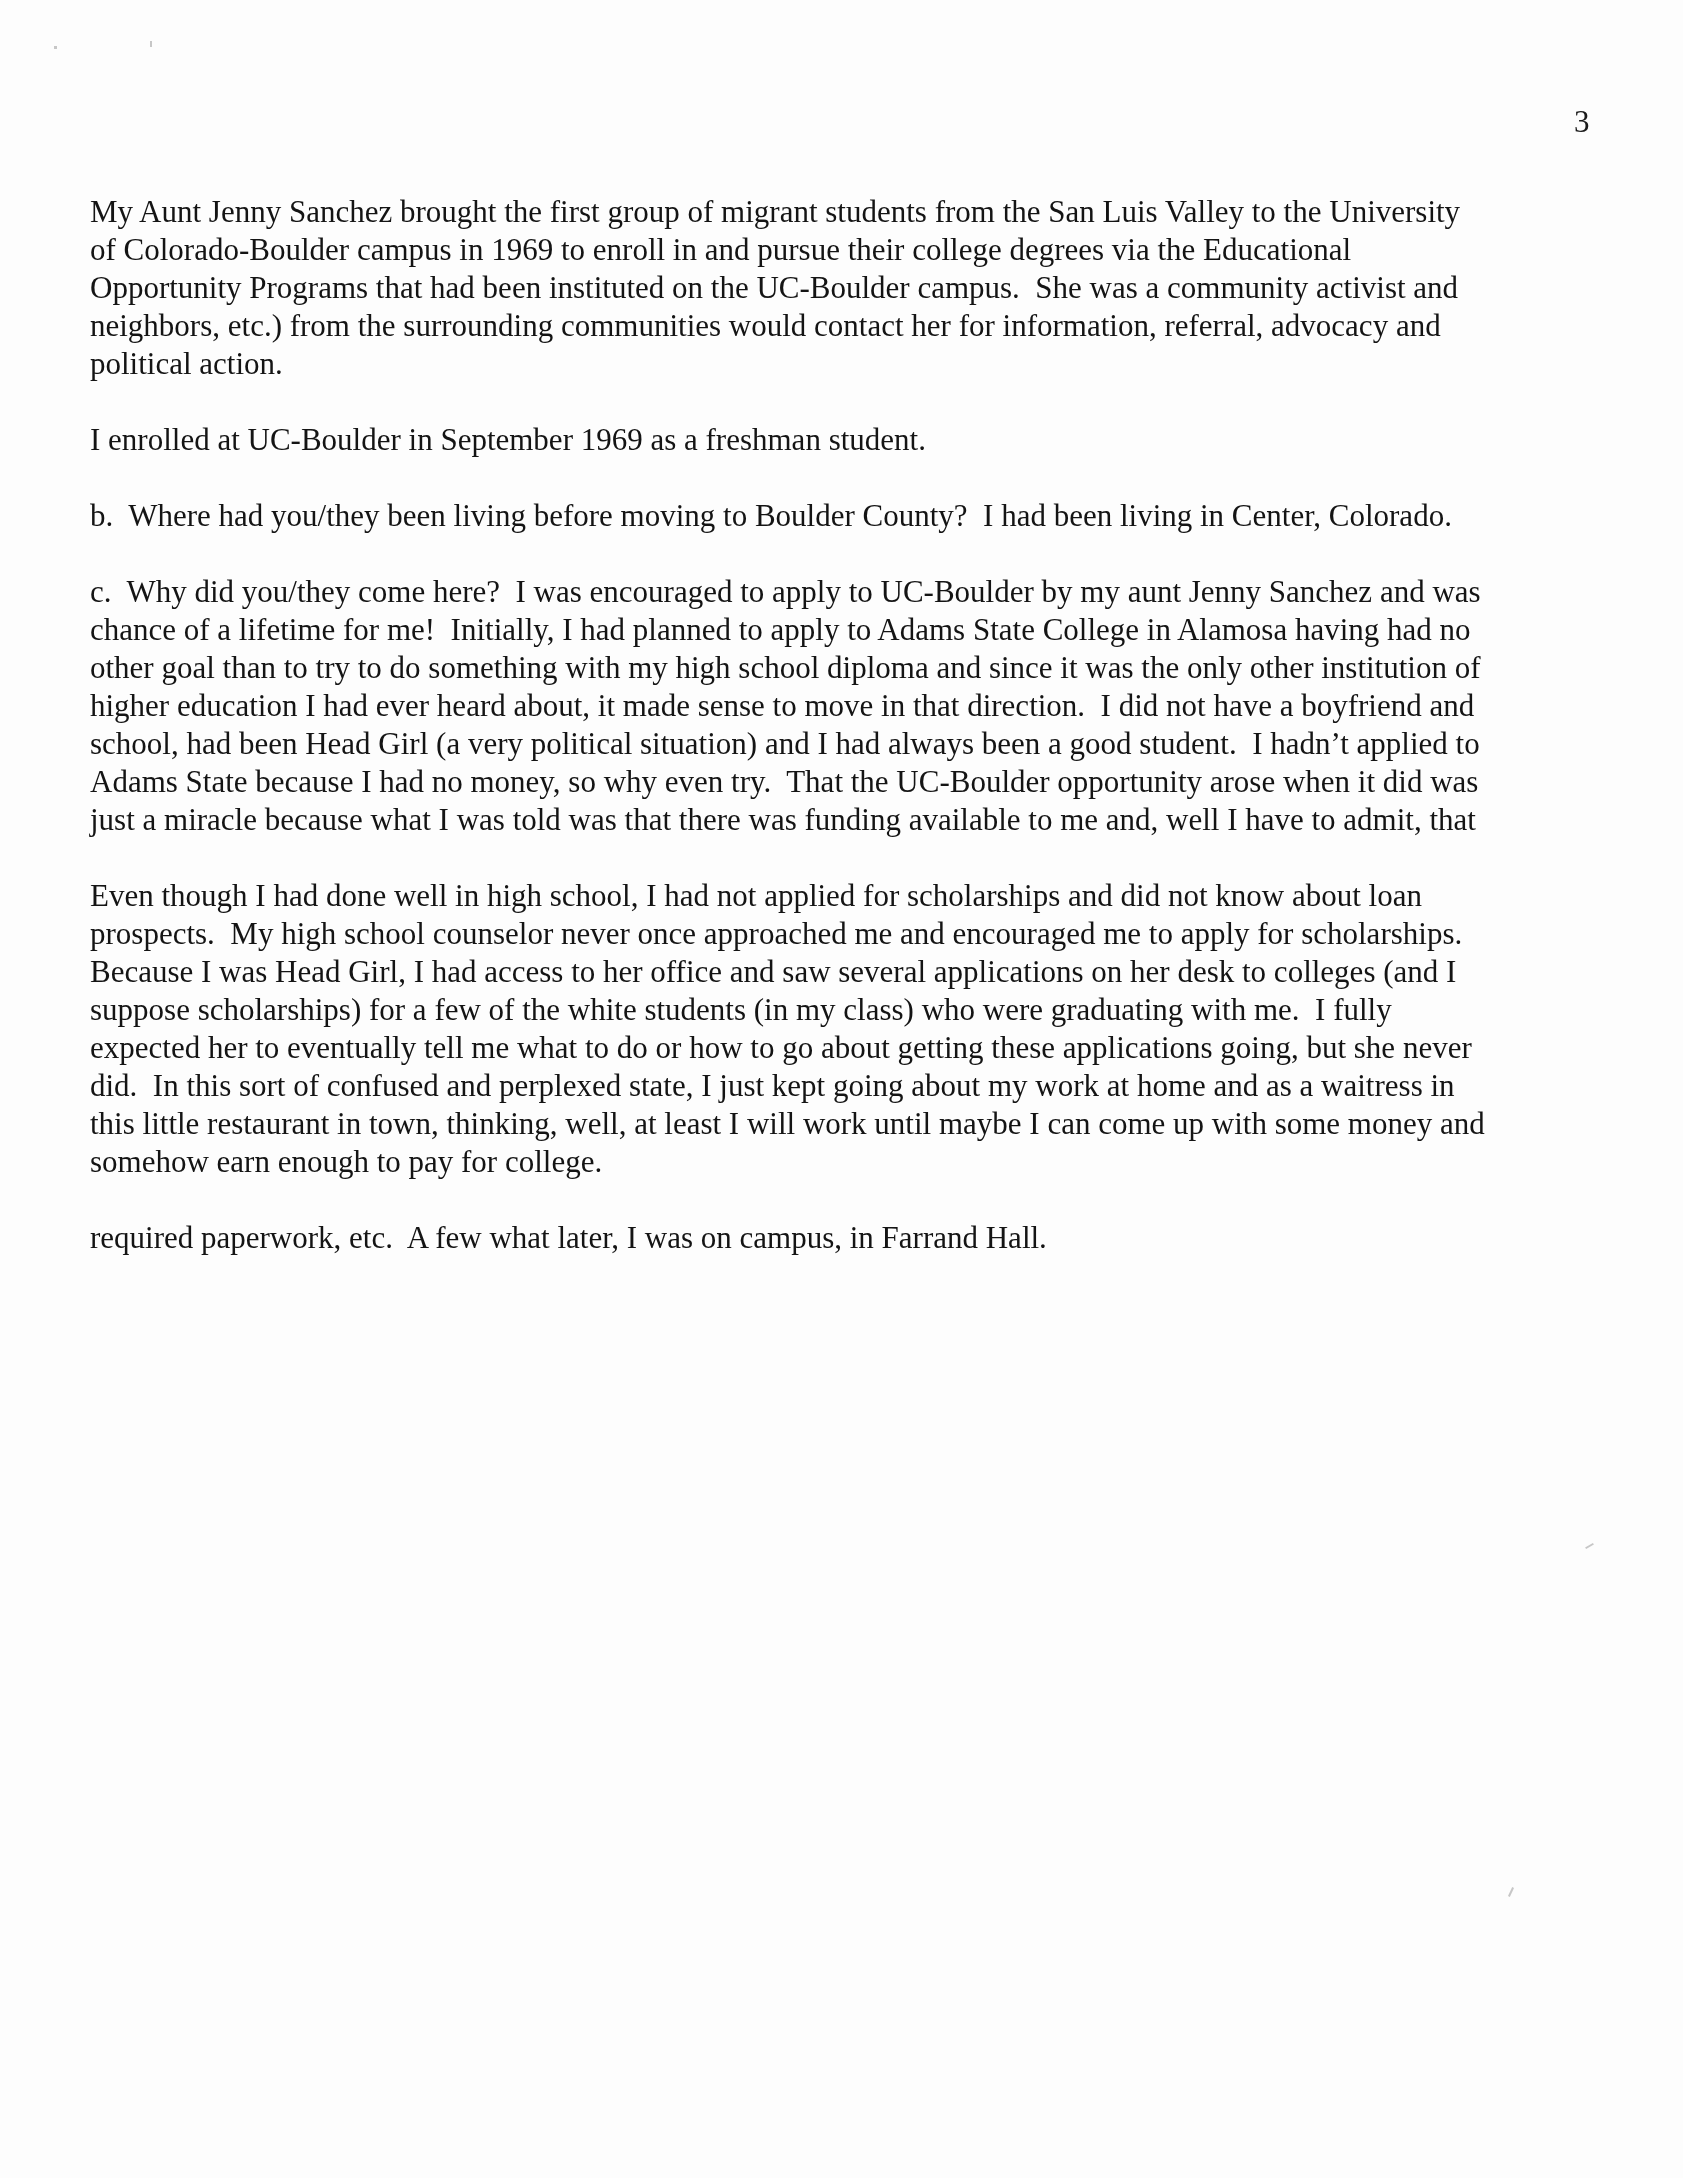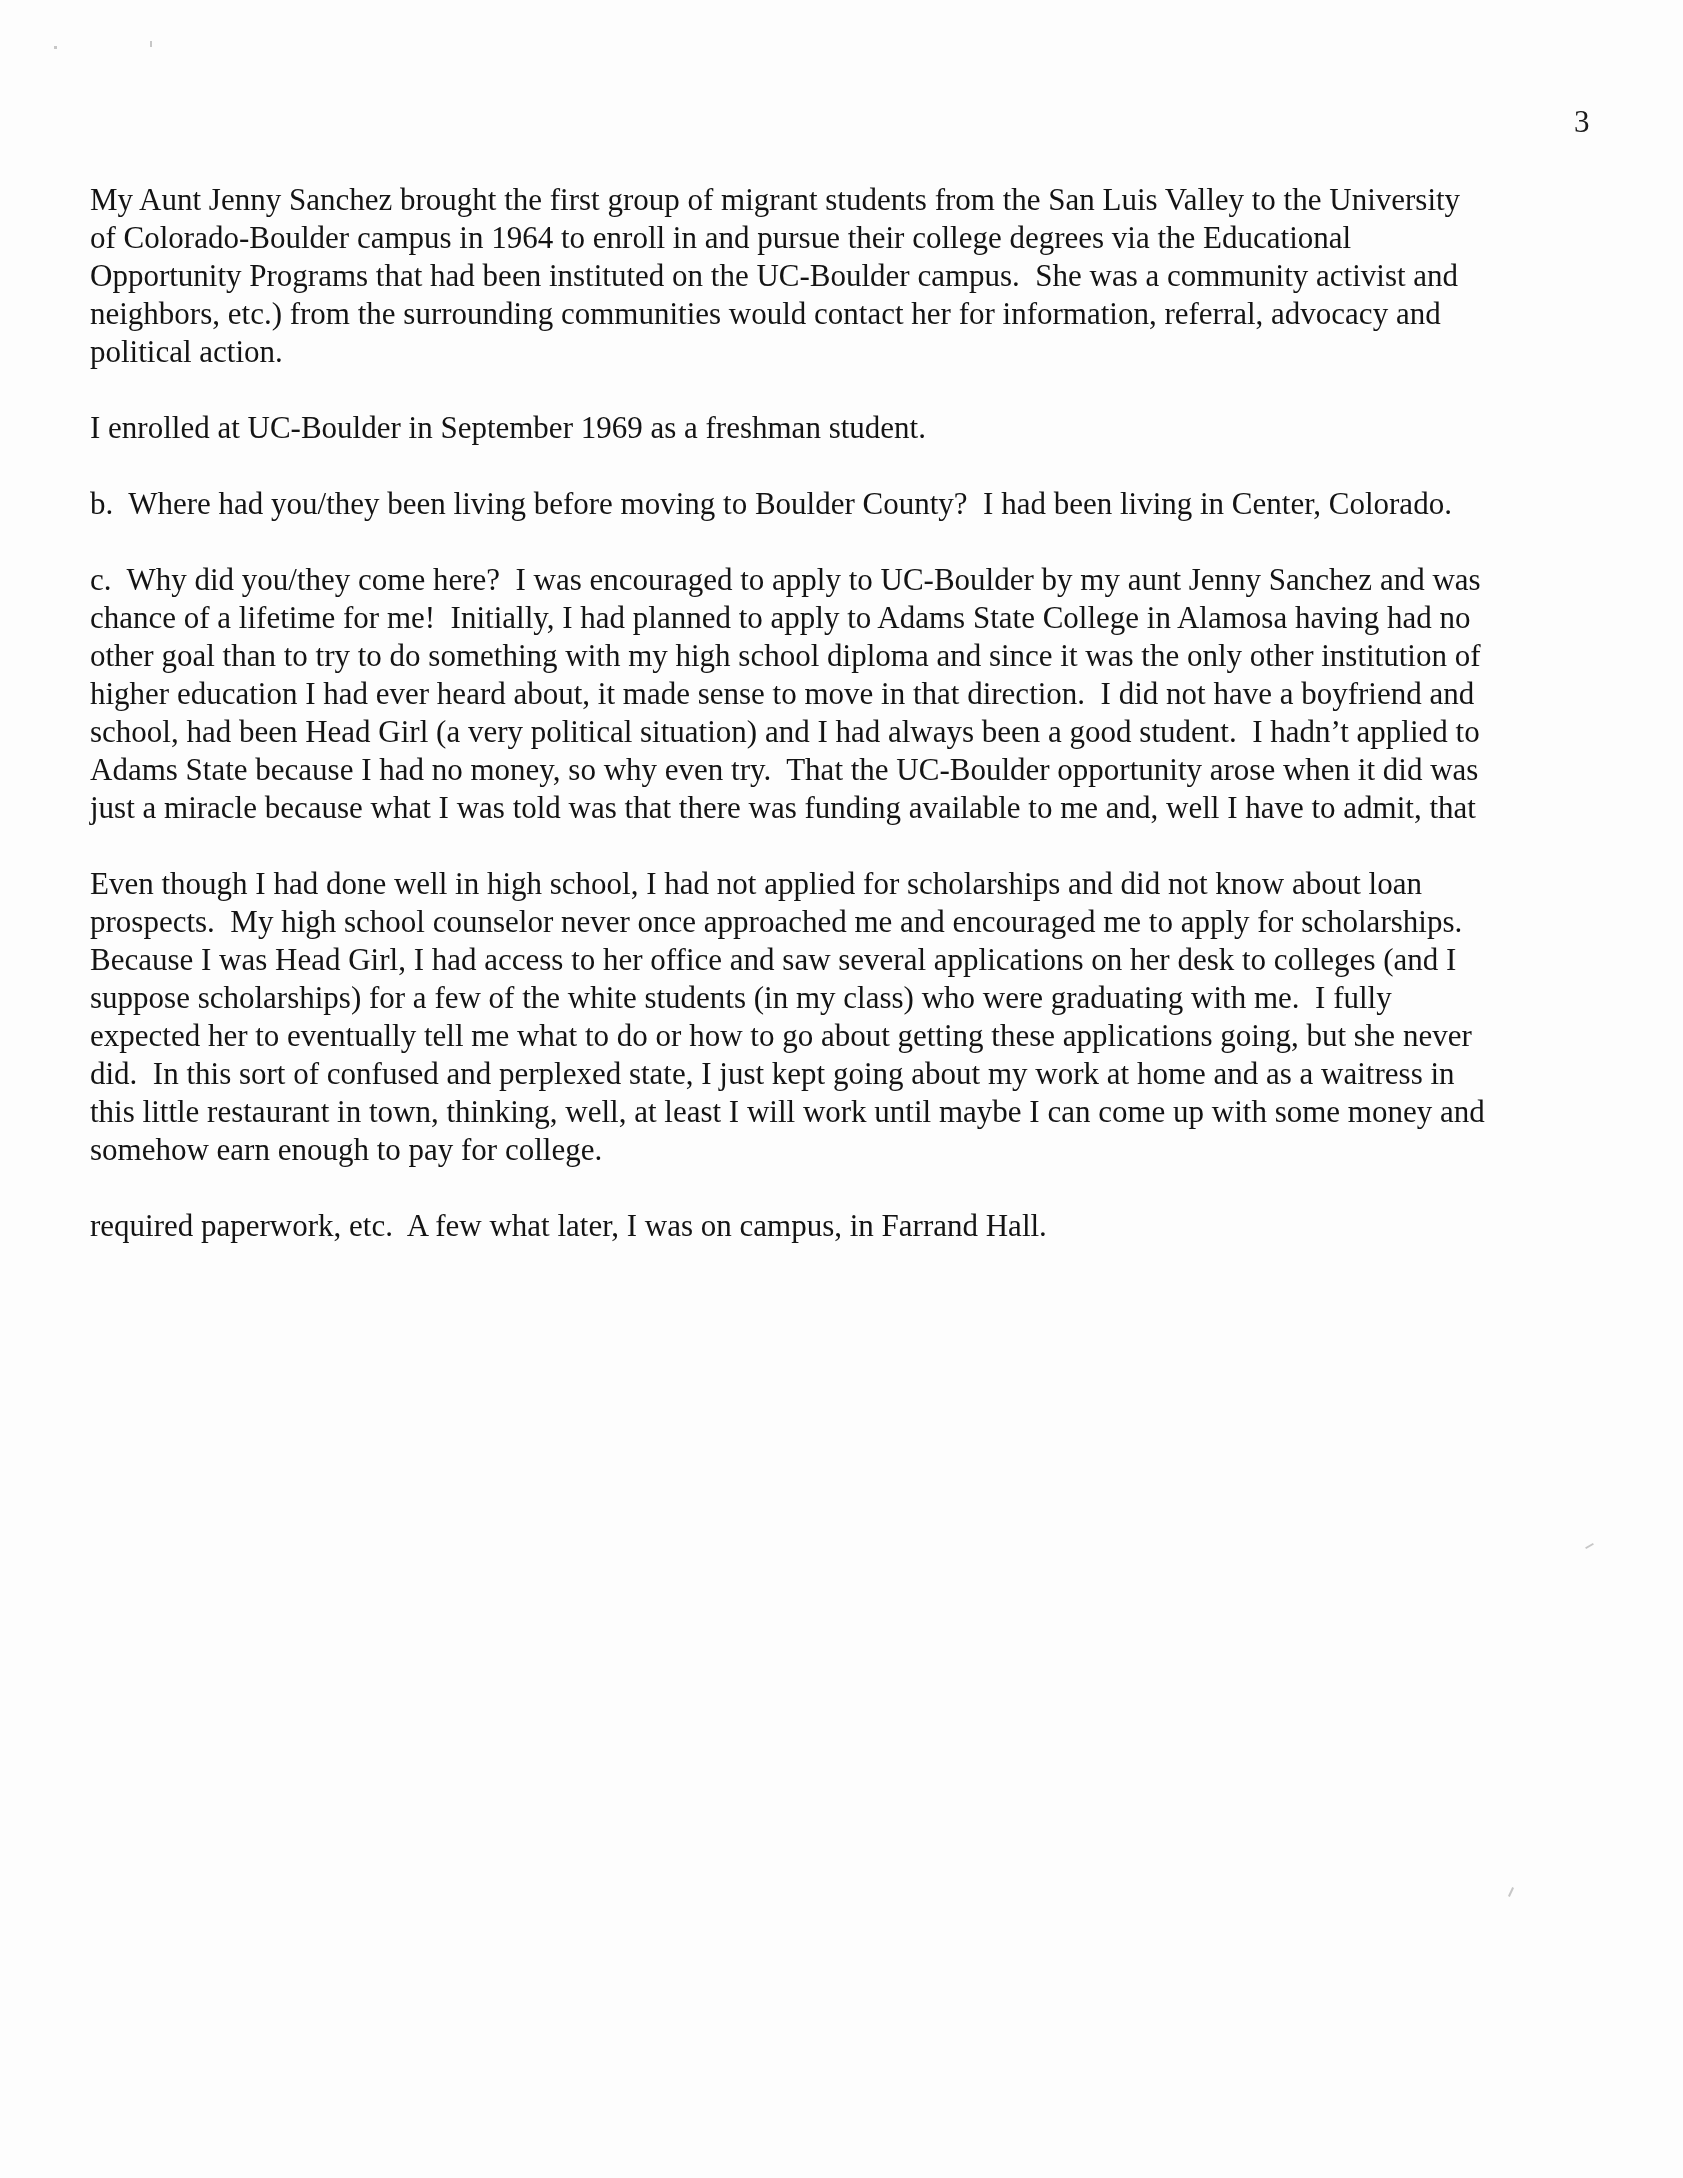--- a/index.html
+++ b/index.html
@@ -32,21 +32,21 @@
     }
     .body-text {
       position: absolute;
       left: 90px;
       top: 181px;
       width: 1515px;
       font-size: 31px;
       line-height: 38px;
     }
     .para {
-      margin: 0 0 38px 0;
+      margin: 12px 0 38px 0;
     }
     .line {
       display: block;
       white-space: pre;
       height: 38px;
     }
     .speck {
       position: absolute;
       background: #9a9a9a;
       opacity: 0.55;
@@ -61,21 +61,21 @@
   <div class="speck" style="left:150px; top:41px; width:2px; height:6px;"></div>
   <div class="speck" style="left:1585px; top:1545px; width:9px; height:2px; transform:rotate(-30deg);"></div>
   <div class="speck" style="left:1510px; top:1887px; width:2px; height:10px; transform:rotate(25deg);"></div>
 
   <div class="page-number">3</div>
 
   <div class="body-text">
 
     <p class="para">
       <span class="line">My Aunt Jenny Sanchez brought the first group of migrant students from the San Luis Valley to the University</span>
-      <span class="line">of Colorado-Boulder campus in 1964 to enroll in and pursue their college degrees via the Educational</span>
+      <span class="line">of Colorado-Boulder campus in 1969 to enroll in and pursue their college degrees via the Educational</span>
       <span class="line">Opportunity Programs that had been instituted on the UC-Boulder campus.  She was a community activist and</span>
       <span class="line">neighbors, etc.) from the surrounding communities would contact her for information, referral, advocacy and</span>
       <span class="line">political action.</span>
     </p>
 
     <p class="para">
       <span class="line">I enrolled at UC-Boulder in September 1969 as a freshman student.</span>
     </p>
 
     <p class="para">

